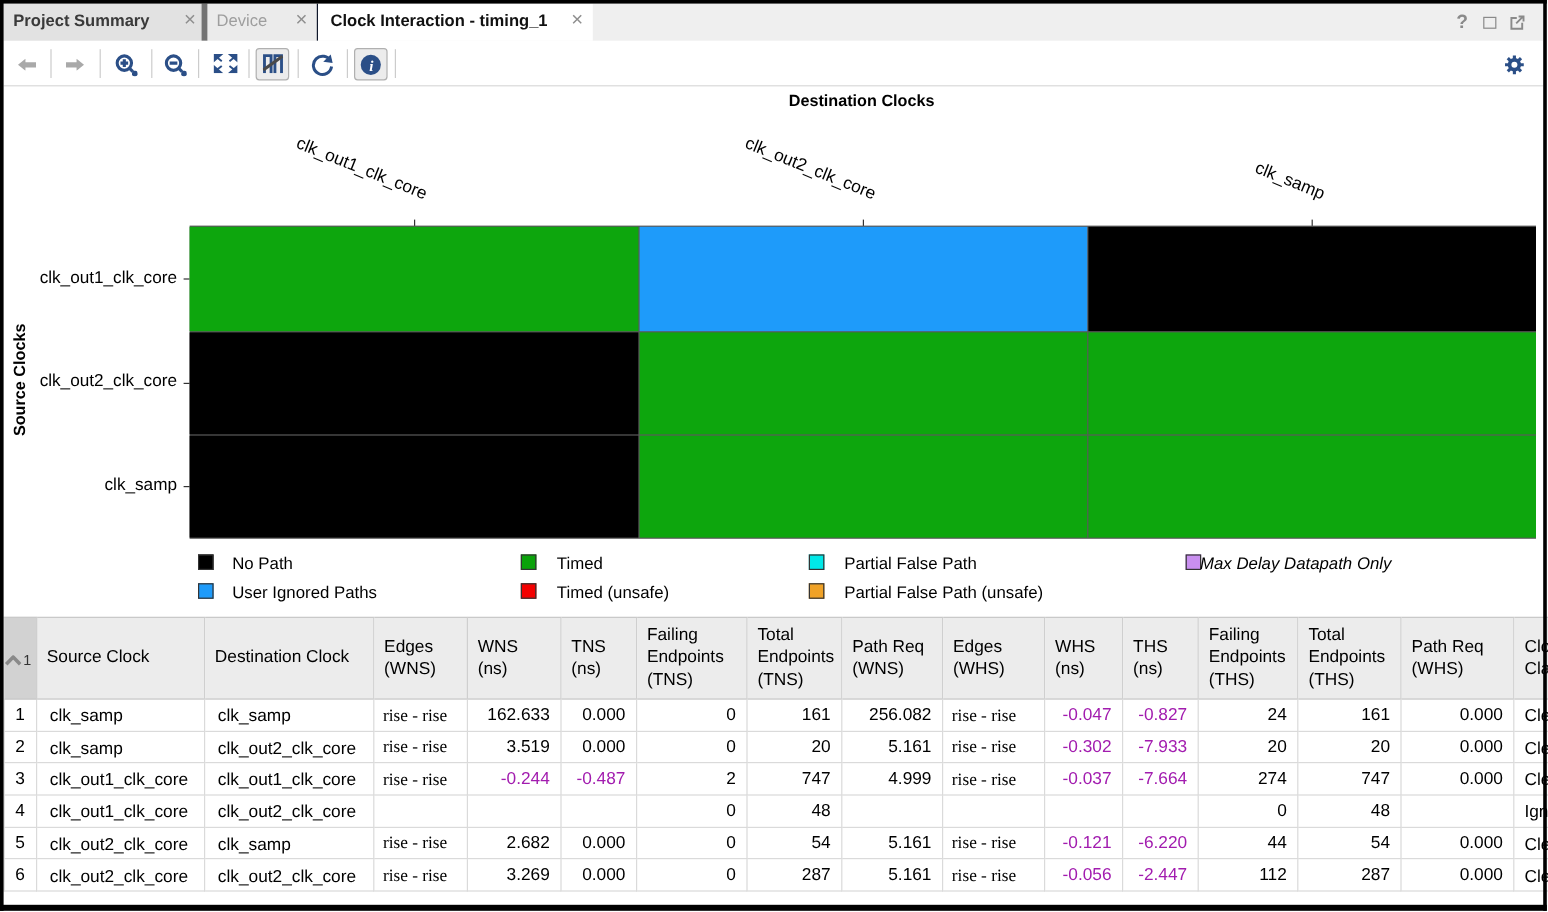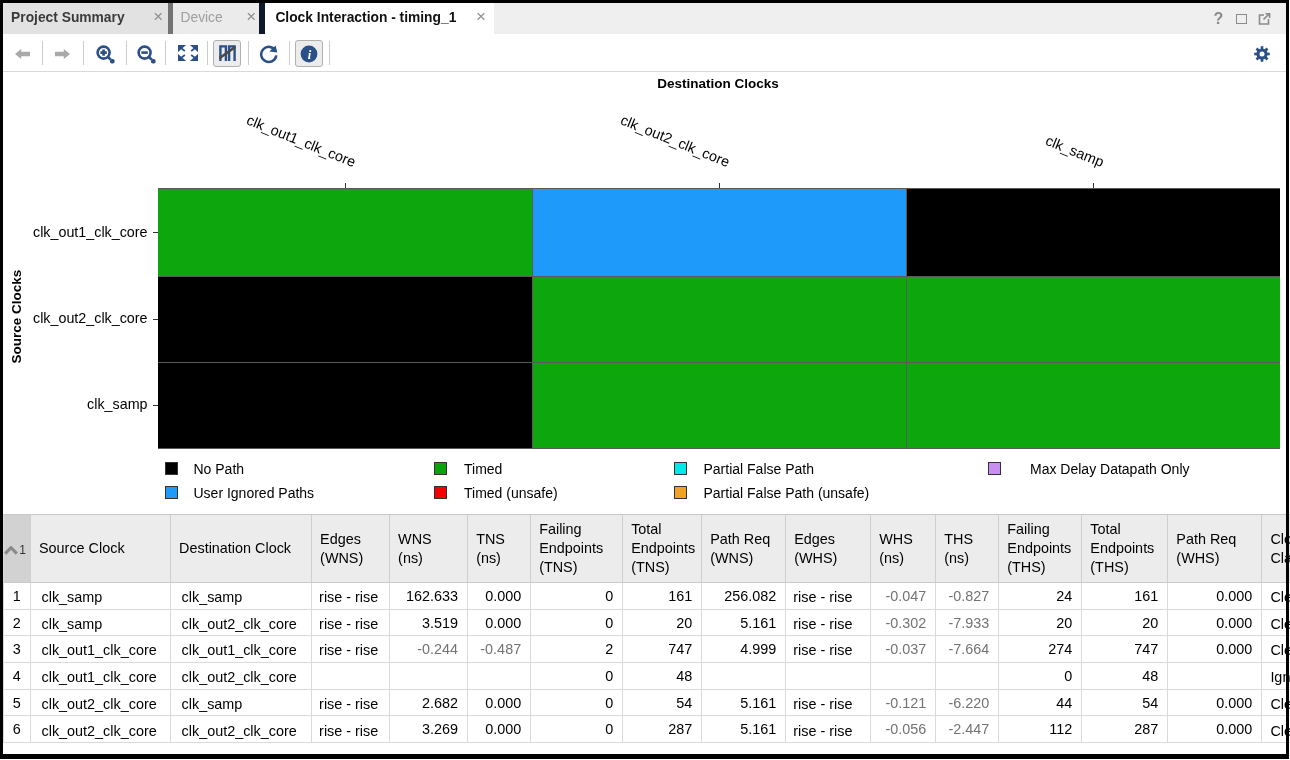--- a/index.html
+++ b/index.html
@@ -9,21 +9,21 @@
   
   #b-top   { left:0; top:0; width:1288.5px; height:2.5px; background:#000; z-index:50;}
   #b-left  { left:0; top:0; width:2.5px; height:758.8px; background:#000; z-index:50;}
   #b-right { left:1286px; top:0; width:2.5px; height:758.8px; background:#000; z-index:50;}
   #b-bot   { left:0; top:754.2px; width:1288.5px; height:4.6px; background:#000; z-index:50;}
 
   
   #tabbar { left:2.5px; top:2.5px; width:1283.5px; height:31.5px; background:#efefef; }
   .tab { position:absolute; top:0; height:31.5px; }
   #tab1 { left:0; width:170.5px; background:#e2e2e2; border-right:5px solid #737373; }
-  #tab2 { left:170.5px; width:91.5px; background:#ebebeb; border-right:6px solid #0f172a; }
+  #tab2 { left:170.5px; width:91.5px; background:#ebebeb; border-right:1px solid #0f172a; }
   #tab3 { left:262px; width:229.5px; background:#ffffff; }
   .tabtxt { position:absolute; top:7.5px; font-size:13.8px; }
   .tx { position:absolute; top:4.5px; font-size:17px; color:#8e8e8e; font-weight:normal; }
 
   
   #toolbar { left:2.5px; top:34px; width:1283.5px; height:37.5px; background:#fff;
              border-bottom:1px solid #d9d9d9; }
   .tsep { position:absolute; top:6.5px; width:1px; height:24px; background:#cccccc; }
   .tbtn { position:absolute; top:5.5px; width:27.5px; height:27px; background:#ececec;
           border:1.5px solid #b0b0b0; border-radius:3px; }
@@ -50,26 +50,26 @@
   #ttable { left:3px; top:514px; width:1304px; border-collapse:separate; border-spacing:0;
             table-layout:fixed; font-size:14.4px; color:#000; }
   #ttable td { box-sizing:border-box; border-right:1px solid #dadada;
             border-bottom:1px solid #dadada; overflow:hidden;
             white-space:nowrap; font-weight:normal; padding:0 0 0 11px; text-align:left; }
   #ttable td:first-child { border-left:1px solid #dadada; }
   #ttable td:last-child { padding-left:8.5px; }
   #ttable thead td { background:#ececec; line-height:18.7px; vertical-align:middle;
             padding-left:8.5px; border-top:1px solid #c9c9c9; border-right:1px solid #cfcfcf;
             border-bottom:1px solid #c9c9c9; }
-  #ttable td.ed { padding-left:7.5px; }
+  #ttable td.ed { padding-left:7.5px;font-family:Liberation Serif, serif; }
   #ttable thead tr { height:69px; }
   #ttable tbody tr { height:26.7px; }
   #ttable tbody td { padding-top:2.5px; }
   #ttable td.num { text-align:right; padding:0 8.5px 0 0; }
-  #ttable td.red { color:#737373; }
+  #ttable td.red { color:#a21caf; }
   #ttable td.rn  { text-align:center; padding:0; }
   #sorthd { background:#d2d2d2 !important; padding:0 !important; position:relative; }
 </style>
 </head>
 <body>
 
 <div class="abs" id="tabbar">
   <div class="tab" id="tab1">
       <span class="tabtxt" style="left:8.6px;font-weight:bold;color:#3a3a3a;">Project Summary</span>
       <span class="tx" style="left:150.8px;">×</span>
@@ -186,21 +186,21 @@
   <div class="cell" style="left:749.4px;top:174.5px;width:373px;height:85.5px;background:#0da60d;"></div>
 </div>
 
 <div class="sw" style="left:165px;top:462px;background:#000;"></div>
 <div class="lg" style="left:193.5px;top:461px;">No Path</div>
 <div class="sw" style="left:433.5px;top:462px;background:#0aa30a;"></div>
 <div class="lg" style="left:464px;top:461px;">Timed</div>
 <div class="sw" style="left:674px;top:462px;background:#00e8e8;"></div>
 <div class="lg" style="left:703.5px;top:461px;">Partial False Path</div>
 <div class="sw" style="left:988px;top:462px;background:#c98ff0;"></div>
-<div class="lg" style="left:1030px;top:461px;">Max Delay Datapath Only</div>
+<div class="lg" style="left:1000px;top:461px;font-style:italic;">Max Delay Datapath Only</div>
 <div class="sw" style="left:165px;top:485.5px;background:#1e9bfa;"></div>
 <div class="lg" style="left:193.5px;top:484.5px;">User Ignored Paths</div>
 <div class="sw" style="left:433.5px;top:485.5px;background:#f40000;"></div>
 <div class="lg" style="left:464px;top:484.5px;">Timed (unsafe)</div>
 <div class="sw" style="left:674px;top:485.5px;background:#f0a227;"></div>
 <div class="lg" style="left:703.5px;top:484.5px;">Partial False Path (unsafe)</div>
 
 <table class="abs" id="ttable">
   <colgroup>
     <col style="width:27.5px">

